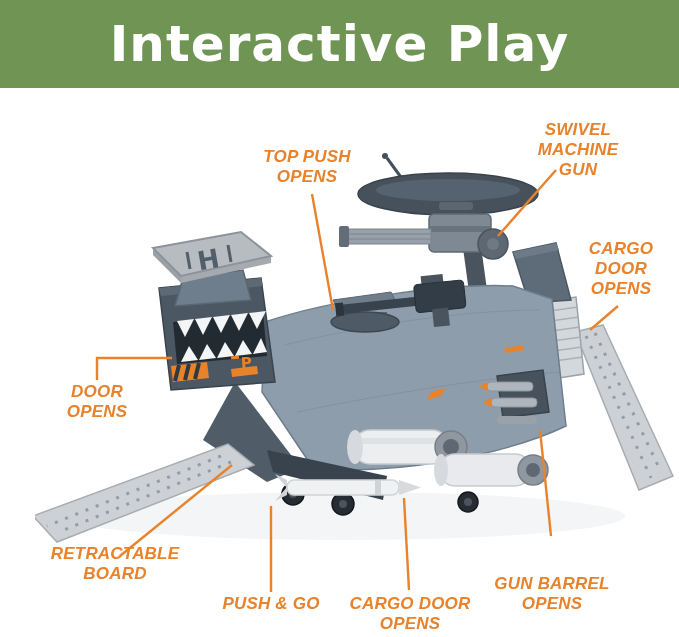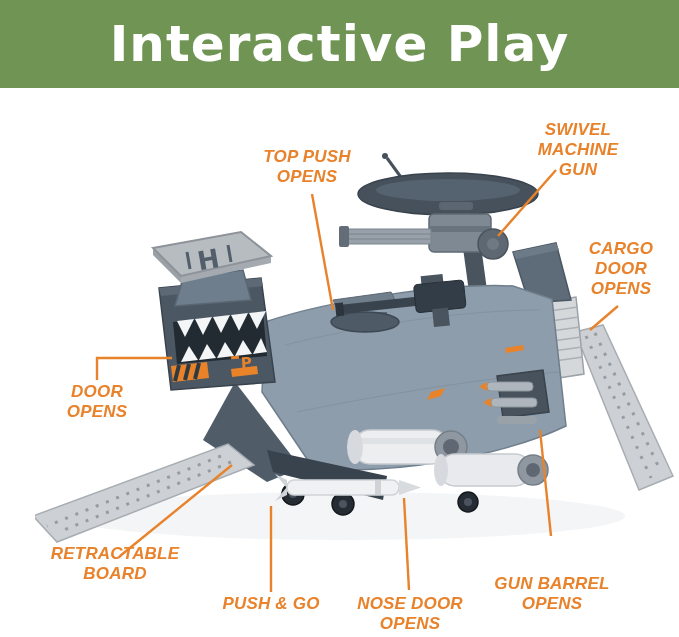--- a/index.html
+++ b/index.html
@@ -206,18 +206,18 @@
   <div class="callout c-topdoor">TOP PUSH
 OPENS</div>
   <div class="callout c-cargo">CARGO
 DOOR
 OPENS</div>
   <div class="callout c-nose">DOOR
 OPENS</div>
   <div class="callout c-retract">RETRACTABLE
 BOARD</div>
   <div class="callout c-push">PUSH &amp; GO</div>
-  <div class="callout c-sidedoor">NOSE DOOR
+  <div class="callout c-sidedoor">CARGO DOOR
 OPENS</div>
   <div class="callout c-gunbarrel">GUN BARREL
 OPENS</div>
 
 </div>
 
 </body></html>

